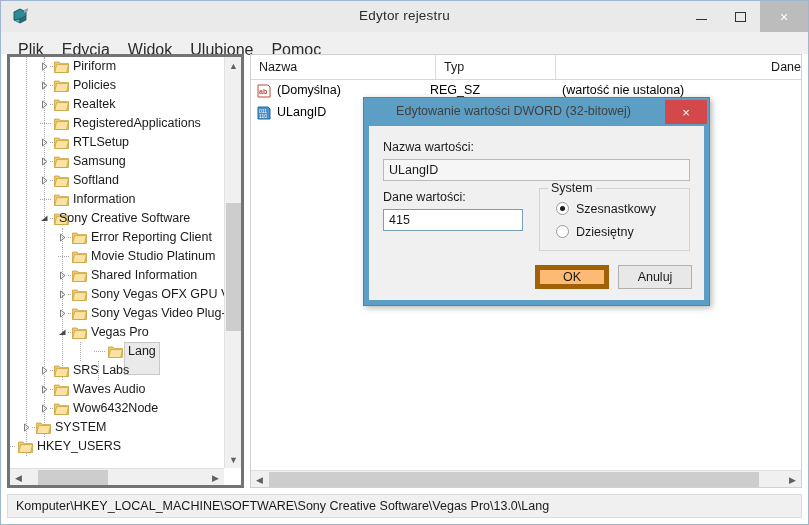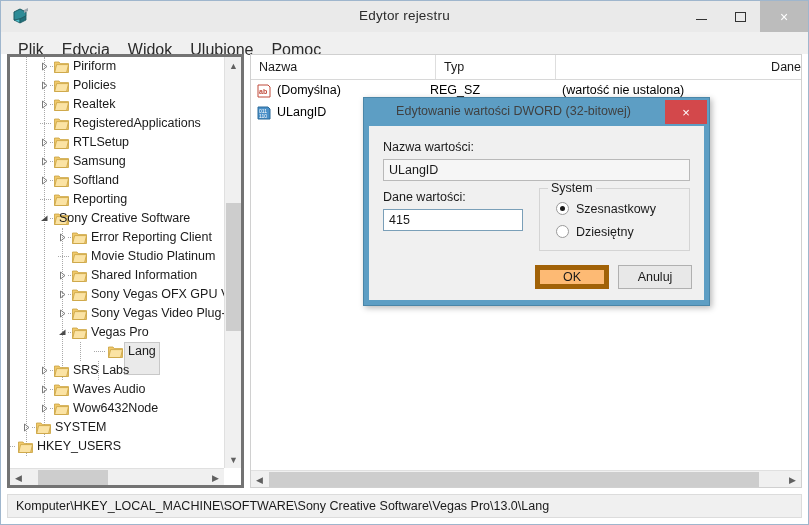--- a/index.html
+++ b/index.html
@@ -325,21 +325,21 @@
                 <path d="M2.6 4.6 H14.5 L12.6 12.5 H0.7 Z" fill="#fbe3a4" stroke="#c9a13f" stroke-width="0.8"></path>
               </svg></span>
             <span class="tlabel" style="left:63px;">Softland</span>
           </div>
           <div class="tnode">
             <span class="dots" style="left:30px;width:11px;"></span>
             <span class="folder" style="left:44px;"><svg width="15" height="13" viewBox="0 0 15 13">
                 <path d="M0.5 2 H5 L6.3 3.6 H14.5 V12.5 H0.5 Z" fill="#f0c96b" stroke="#c9a13f" stroke-width="0.8"></path>
                 <path d="M2.6 4.6 H14.5 L12.6 12.5 H0.7 Z" fill="#fbe3a4" stroke="#c9a13f" stroke-width="0.8"></path>
               </svg></span>
-            <span class="tlabel" style="left:63px;">Reporting</span>
+            <span class="tlabel" style="left:63px;">Information</span>
           </div>
           <div class="tnode">
             <span class="arrow" style="left:30px;">
               <svg width="9" height="9" viewBox="0 0 9 9">
                 <path d="M1 7 L7.5 7 L7.5 1.5 Z" fill="#4a4a4a"></path>
               </svg>
             </span>
             <span class="dots" style="left:40px;width:5px;"></span>
             <span class="folder" style="left:44px;"><svg width="15" height="13" viewBox="0 0 15 13">
                 <path d="M0.5 2 H5 L6.3 3.6 H14.5 V12.5 H0.5 Z" fill="#f0c96b" stroke="#c9a13f" stroke-width="0.8"></path>

